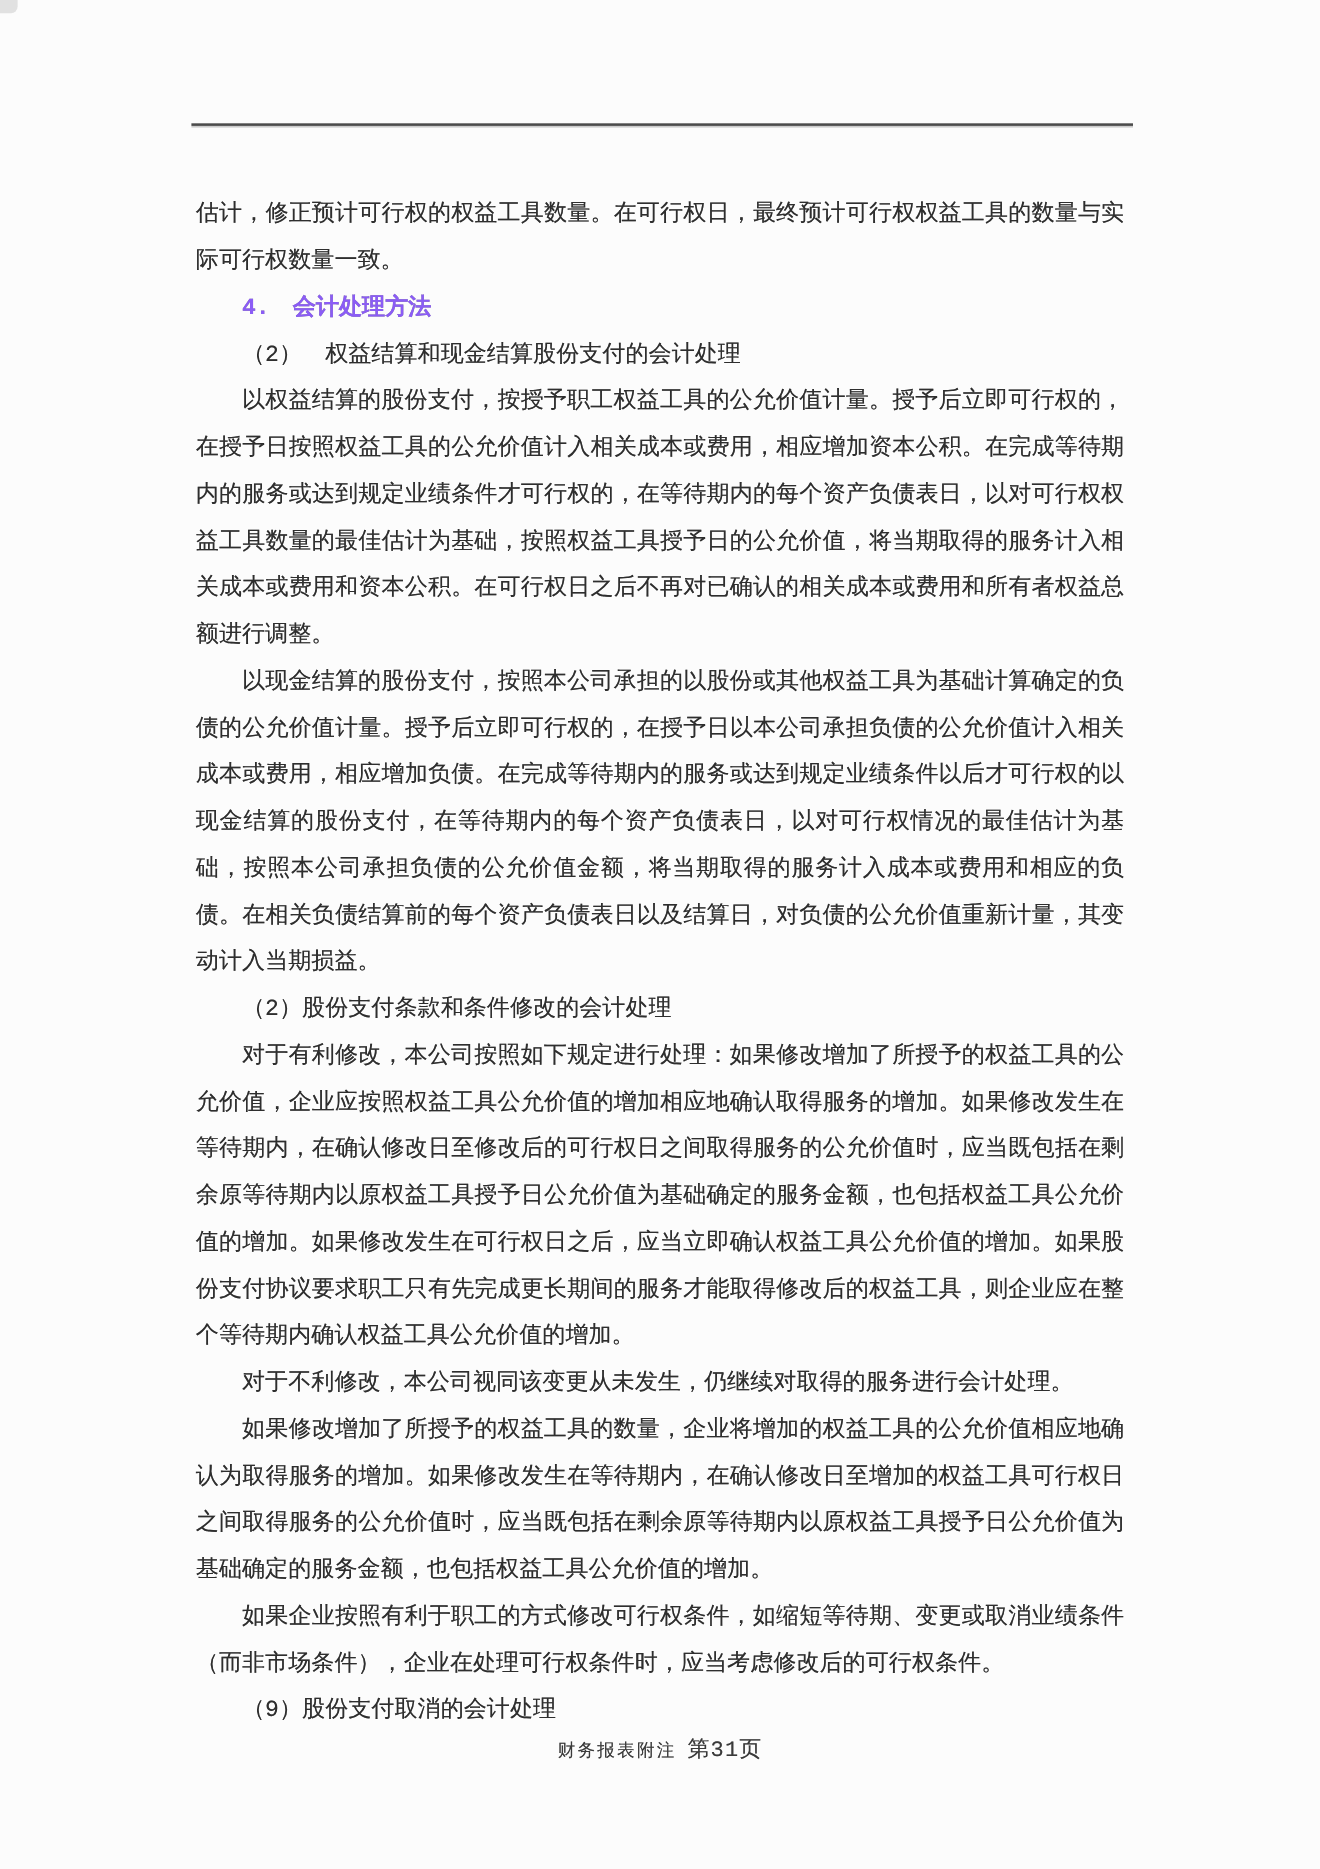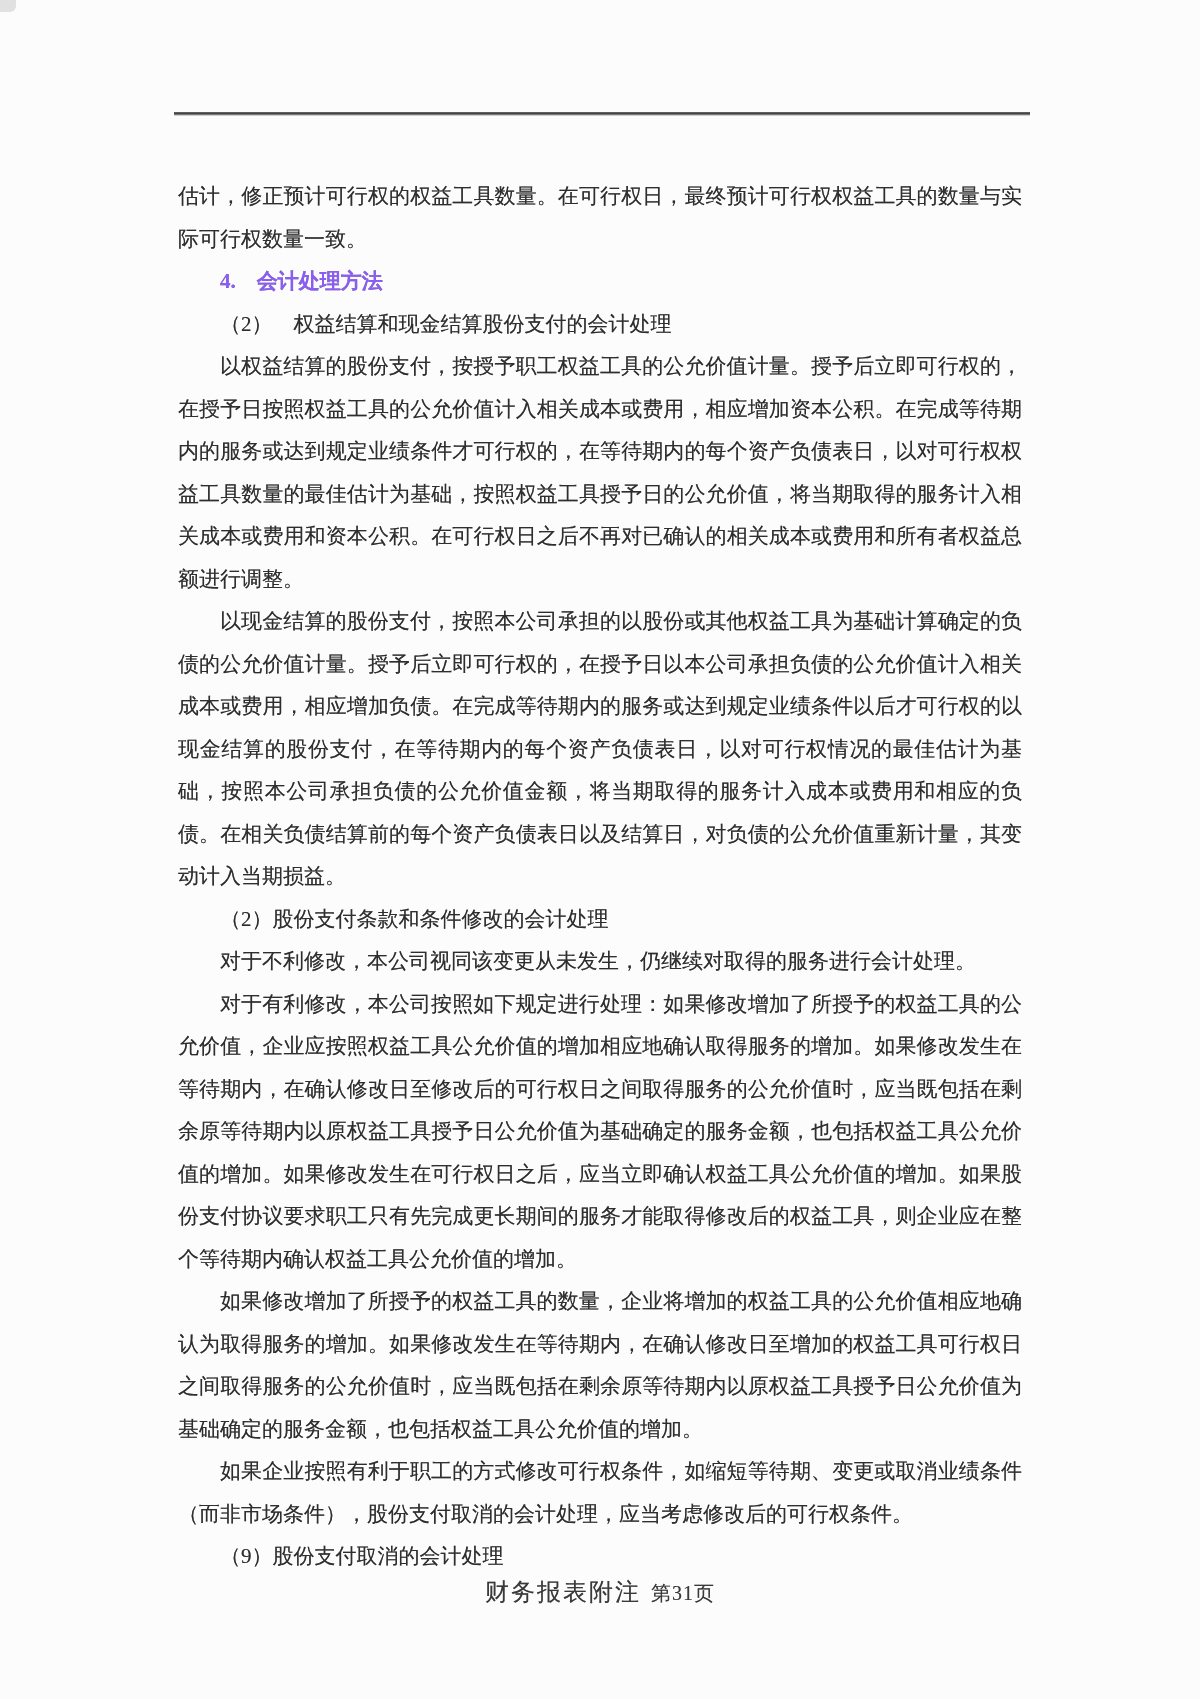--- a/index.html
+++ b/index.html
@@ -6,21 +6,21 @@
     margin: 0;
     padding: 0;
     background: #ffffff;
   }
   .page {
     position: relative;
     width: 1200px;
     height: 1699px;
     background: #fcfcfc;
     overflow: hidden;
-    font-family: Liberation Serif, serif;
+    font-family: Liberation Mono, monospace;
   }
   .corner-mark {
     position: absolute;
     left: 0;
     top: 0;
     width: 16px;
     height: 12px;
     background: #d9d9d9;
     border-radius: 0 0 6px 0;
     opacity: 0.8;
@@ -63,21 +63,21 @@
     position: absolute;
     left: 0;
     top: 1576px;
     width: 1200px;
     text-align: center;
     color: #3a3a3a;
     text-shadow: 0 0 0.6px rgba(80,80,80,0.6);
     white-space: nowrap;
   }
   .footer .footer-title {
-    font-size: 24px;
+    font-size: 16px;
     letter-spacing: 2px;
   }
   .footer .footer-page {
     font-size: 20px;
     margin-left: 10px;
     letter-spacing: 1px;
   }
 </style>
 </head>
 <body>
@@ -88,24 +88,24 @@
 
   <div class="header-rule"></div>
 
   <main class="content">
     <p class="no-indent">估计，修正预计可行权的权益工具数量。在可行权日，最终预计可行权权益工具的数量与实际可行权数量一致。</p>
     <p class="heading">4.　会计处理方法</p>
     <p>（2）　权益结算和现金结算股份支付的会计处理</p>
     <p>以权益结算的股份支付，按授予职工权益工具的公允价值计量。授予后立即可行权的，在授予日按照权益工具的公允价值计入相关成本或费用，相应增加资本公积。在完成等待期内的服务或达到规定业绩条件才可行权的，在等待期内的每个资产负债表日，以对可行权权益工具数量的最佳估计为基础，按照权益工具授予日的公允价值，将当期取得的服务计入相关成本或费用和资本公积。在可行权日之后不再对已确认的相关成本或费用和所有者权益总额进行调整。</p>
     <p>以现金结算的股份支付，按照本公司承担的以股份或其他权益工具为基础计算确定的负债的公允价值计量。授予后立即可行权的，在授予日以本公司承担负债的公允价值计入相关成本或费用，相应增加负债。在完成等待期内的服务或达到规定业绩条件以后才可行权的以现金结算的股份支付，在等待期内的每个资产负债表日，以对可行权情况的最佳估计为基础，按照本公司承担负债的公允价值金额，将当期取得的服务计入成本或费用和相应的负债。在相关负债结算前的每个资产负债表日以及结算日，对负债的公允价值重新计量，其变动计入当期损益。</p>
     <p>（2）股份支付条款和条件修改的会计处理</p>
+    <p>对于有利修改，本公司按照如下规定进行处理：如果修改增加了所授予的权益工具的公允价值，企业应按照权益工具公允价值的增加相应地确认取得服务的增加。如果修改发生在等待期内，在确认修改日至修改后的可行权日之间取得服务的公允价值时，应当既包括在剩余原等待期内以原权益工具授予日公允价值为基础确定的服务金额，也包括权益工具公允价值的增加。如果修改发生在可行权日之后，应当立即确认权益工具公允价值的增加。如果股份支付协议要求职工只有先完成更长期间的服务才能取得修改后的权益工具，则企业应在整个等待期内确认权益工具公允价值的增加。</p>
     <p>对于不利修改，本公司视同该变更从未发生，仍继续对取得的服务进行会计处理。</p>
-    <p>对于有利修改，本公司按照如下规定进行处理：如果修改增加了所授予的权益工具的公允价值，企业应按照权益工具公允价值的增加相应地确认取得服务的增加。如果修改发生在等待期内，在确认修改日至修改后的可行权日之间取得服务的公允价值时，应当既包括在剩余原等待期内以原权益工具授予日公允价值为基础确定的服务金额，也包括权益工具公允价值的增加。如果修改发生在可行权日之后，应当立即确认权益工具公允价值的增加。如果股份支付协议要求职工只有先完成更长期间的服务才能取得修改后的权益工具，则企业应在整个等待期内确认权益工具公允价值的增加。</p>
     <p>如果修改增加了所授予的权益工具的数量，企业将增加的权益工具的公允价值相应地确认为取得服务的增加。如果修改发生在等待期内，在确认修改日至增加的权益工具可行权日之间取得服务的公允价值时，应当既包括在剩余原等待期内以原权益工具授予日公允价值为基础确定的服务金额，也包括权益工具公允价值的增加。</p>
-    <p>如果企业按照有利于职工的方式修改可行权条件，如缩短等待期、变更或取消业绩条件（而非市场条件），股份支付取消的会计处理，应当考虑修改后的可行权条件。</p>
+    <p>如果企业按照有利于职工的方式修改可行权条件，如缩短等待期、变更或取消业绩条件（而非市场条件），企业在处理可行权条件时，应当考虑修改后的可行权条件。</p>
     <p>（9）股份支付取消的会计处理</p>
   </main>
 
   <footer class="footer">
     <span class="footer-title">财务报表附注</span><span class="footer-page">第31页</span>
   </footer>
 
 </div>
 
 </body></html>

